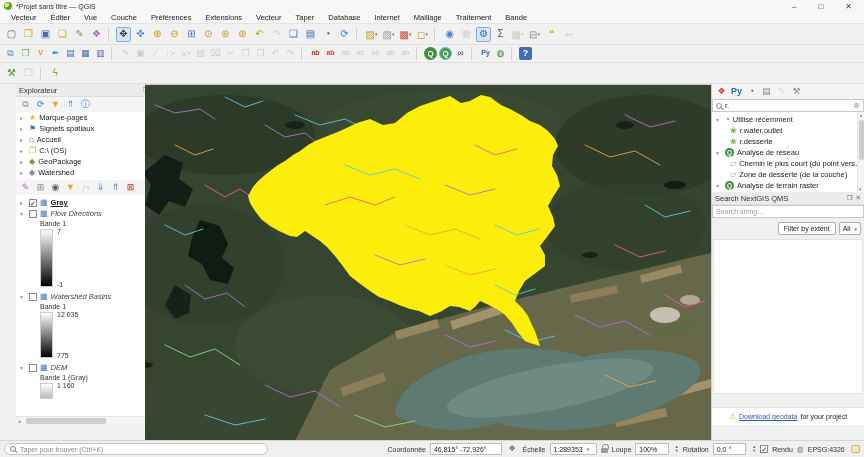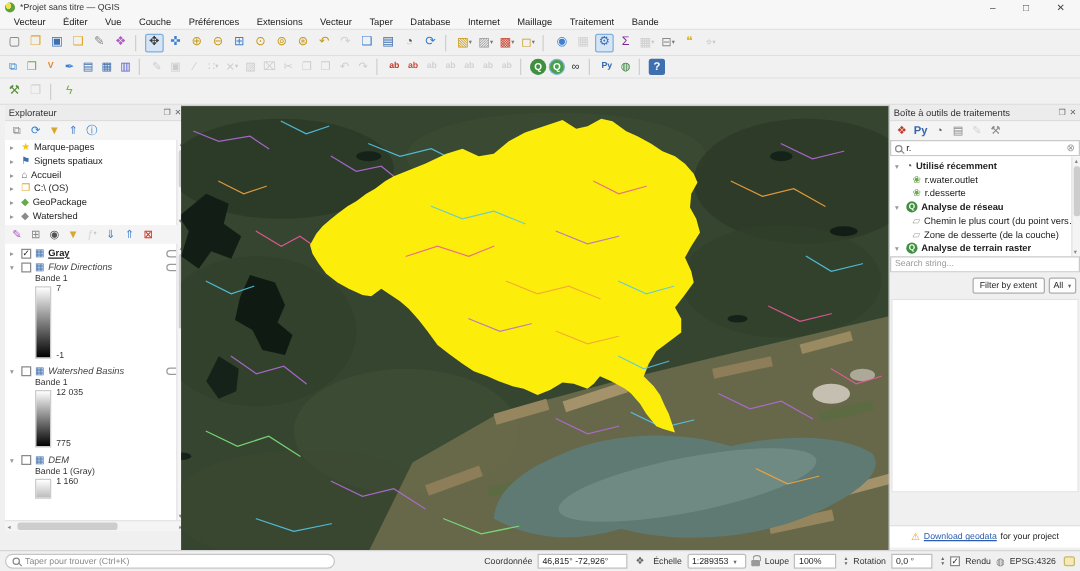--- a/index.html
+++ b/index.html
@@ -26,21 +26,21 @@
   .tb2 .tbi.txt{line-height:12px}
   .tbi.active{background:#d5e5f5;border:1px solid #7fb0dd;line-height:12px}
   .tbi.dim{opacity:.35;filter:grayscale(1)}
   .tbi.sep{width:4px;border-left:1px solid #cfcfcf;border-radius:0;height:13px;margin:0 3px}
   .tbi.dd::after{content:"▾";font-size:5px;color:#777;vertical-align:2px}
   .tbi.qbadge{background:#3e8f3e;color:#fff;border-radius:50%;font-size:8px;font-weight:bold;width:13px;height:13px;line-height:13px}
   .tbi.qbadge.active{border:1px solid #7fb0dd;background:#4aa04a;line-height:11px}
   .tbi.helpbadge{background:#3f6fae;color:#fff;font-weight:bold;font-size:9px}
 
   
-  .dock-left{position:absolute;left:4px;top:84px;width:145px;height:356px;background:#f0f0f0;border-right:1px solid #cfcfcf}
+  .dock-left{position:absolute;left:16px;top:84px;width:145px;height:356px;background:#f0f0f0;border-right:1px solid #cfcfcf}
   .dock-right{position:absolute;left:711px;top:84px;width:153px;height:356px;background:#f0f0f0;border-left:1px solid #cfcfcf}
   .panel-header{height:13px;display:flex;align-items:center;padding:0 3px;font-size:7.5px;color:#333;background:#ececec;border-bottom:1px solid #ddd}
   .panel-header .ph-btns{margin-left:auto;display:flex;gap:3px;color:#666;font-size:6.5px}
   .ptools{height:15px;display:flex;align-items:center;padding-left:2px;background:#f4f4f4}
   .ptools .tbi{width:13px;height:13px;line-height:12px;font-size:9px}
   .tree{background:#fff;position:relative;overflow:hidden}
   .tree-row{height:11px;display:flex;align-items:center;gap:3px;padding-left:4px;font-size:7.5px;white-space:nowrap}
   .tree-row .exp{width:6px;color:#999;font-size:6px;flex:none}
   .tree-row .ticon{font-size:8px;flex:none}
   .tree-row .lbl{color:#222}
@@ -60,21 +60,21 @@
   .lyr-bold .lbl{font-weight:bold;text-decoration:underline}
   .lyr-italic .lbl{font-style:italic;color:#444}
 
   
   .searchbox{height:13px;margin:0;background:#fff;border:1px solid #c9c9c9;display:flex;align-items:center;padding:0 3px;gap:3px}
   .searchbox .val{font-size:7.5px;color:#222;flex:1}
   .searchbox .clear{color:#999;font-size:8px}
   .mag{width:6px;height:6px;border:1px solid #888;border-radius:50%;position:relative;flex:none}
   .mag::after{content:"";position:absolute;width:4px;height:1px;background:#888;transform:rotate(45deg);right:-3px;bottom:-1px}
   .qmini{width:9px;height:9px;border-radius:50%;background:#3e8f3e;color:#fff;font-size:6.5px;font-weight:bold;text-align:center;line-height:9px;flex:none}
-  .group-row .lbl{font-weight:bold;color:#222}
+  .group-row .lbl{font-weight:normal;color:#222}
   .leaf{padding-left:18px}
 
   
   .qms-input{height:13px;background:#fff;border:1px solid #c9c9c9;display:flex;align-items:center;padding:0 3px;font-size:7px;color:#9a9a9a}
   .qms-controls{display:flex;justify-content:flex-end;gap:3px;padding:4px 3px;background:#f0f0f0}
   .btn{border:1px solid #adadad;background:#fdfdfd;border-radius:2px;font-size:7px;padding:2px 5px;color:#222}
   .combo{border:1px solid #adadad;background:#fdfdfd;border-radius:2px;font-size:7px;padding:2px 3px;color:#222;display:flex;gap:4px;align-items:center}
   .combo::after{content:"▾";font-size:5px;color:#666}
   .qms-body{background:#fff;border:1px solid #e2e2e2}
   .qms-footer{position:absolute;bottom:2px;left:0;width:100%;height:18px;border-top:1px solid #e0e0e0;background:#fff;display:flex;align-items:center;justify-content:center;gap:3px;font-size:7px}
@@ -418,27 +418,20 @@
       <polyline points="300,180 325,190 350,184" stroke="#f2a33c"></polyline>
       <polyline points="230,170 255,180 280,174" stroke="#b26bd8"></polyline>
       <polyline points="350,200 370,210 390,204" stroke="#53c8e8"></polyline>
     </g>
   </svg>
 </div>
 
 <div class="dock-right">
 
   <div>
-    <div class="panel-header">
-      <span>Boîte à outils de traitements</span>
-      <span class="ph-btns">
-        <span>❐</span>
-        <span>✕</span>
-      </span>
-    </div>
     <div class="ptools">
         <span class="tbi" style="color: rgb(192, 57, 43);">❖</span>
         <span class="tbi txt" style="color: rgb(53, 102, 171);">Py</span>
         <span class="tbi" style="color: rgb(85, 85, 85);">◔</span>
         <span class="tbi" style="color: rgb(138, 138, 138);">▤</span>
         <span class="tbi dim" style="color: rgb(154, 154, 154);">✎</span>
         <span class="tbi" style="color: rgb(138, 138, 138);">⚒</span>
       </div>
     <div class="searchbox">
       <span class="mag"></span>
@@ -483,20 +476,27 @@
       </div>
       <div class="vscroll" style="height:80px">
         <span>▴</span>
         <div class="thumb" style="top:8px;height:40px"></div>
         <span style="position:absolute;bottom:0;left:1px">▾</span>
       </div>
     </div>
   </div>
 
   <div style="position:relative;height:235px">
+    <div class="panel-header">
+      <span>Search NextGIS QMS</span>
+      <span class="ph-btns">
+        <span>❐</span>
+        <span>✕</span>
+      </span>
+    </div>
     <div class="qms-input">Search string...</div>
     <div class="qms-controls">
       <span class="btn">Filter by extent</span>
       <span class="combo">All</span>
     </div>
     <div class="qms-body" style="height:155px;margin:0 1px"></div>
     <div class="qms-footer">
       <span class="warn">⚠</span>
       <span class="link">Download geodata</span>
       <span>for your project</span>

